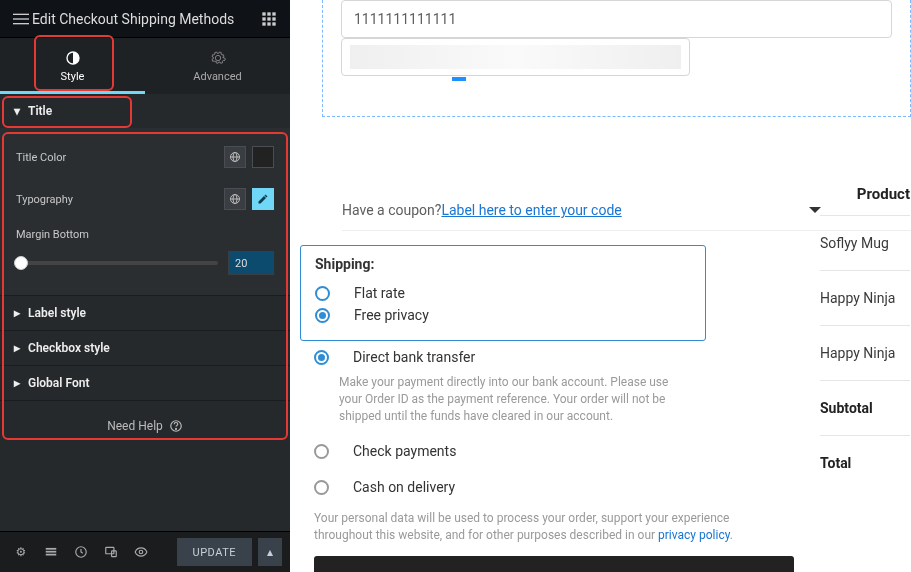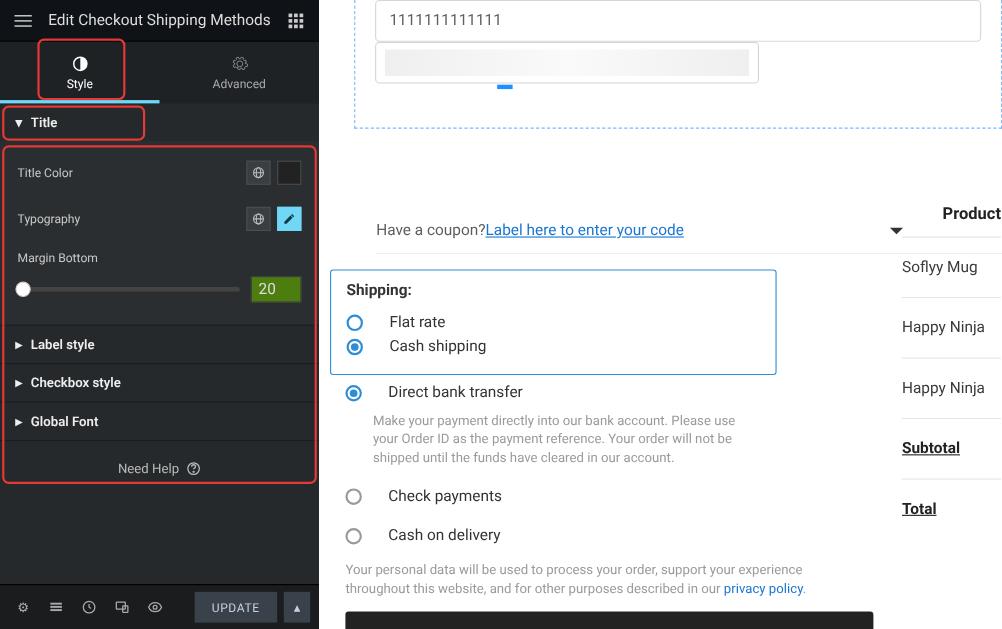--- a/index.html
+++ b/index.html
@@ -1,21 +1,21 @@
 <!DOCTYPE html>
 <html><head>
 <meta charset="utf-8">
 <style>
 * { margin:0; padding:0; box-sizing:border-box; font-family:-apple-system,BlinkMacSystemFont,"Segoe UI",Roboto,Arial,sans-serif; }
 body { width:911px; height:572px; overflow:hidden; display:flex; background:#fff; }
 
 
 .sidebar { width:290px; height:100%; background:#26292c; color:#ccc; display:flex; flex-direction:column; font-size:12px; position:relative; }
 .sb-header { height:38px; background:#0f1216; display:flex; align-items:center; padding:0 10px; border-bottom:1px solid #000; }
-.sb-header-title { flex:1; text-align:center; font-size:14px; color:#ddd; }
+.sb-header-title { flex:1; text-align:left; font-size:14px; color:#ddd; }
 .hamburger, .grid-icon { width:22px; height:22px; display:flex; align-items:center; justify-content:center; color:#ccc; }
 .hamburger svg, .grid-icon svg { width:16px; height:16px; }
 .tabs { display:flex; height:56px; background:#1f2225; }
 .tab { flex:1; display:flex; flex-direction:column; align-items:center; justify-content:center; gap:4px; color:#aaa; font-size:11px; cursor:pointer; position:relative; }
 .tab.active { color:#fff; }
 .tab.active::after { content:""; position:absolute; bottom:0; left:0; right:0; height:3px; background:#71d7f7; }
 .tab svg { width:16px; height:16px; }
 .section { border-bottom:1px solid #1a1c1e; }
 .sec-head { display:flex; align-items:center; padding:10px 14px; cursor:pointer; font-weight:600; color:#eee; font-size:12px; }
 .sec-head .caret { margin-right:8px; }
@@ -24,21 +24,21 @@
 .row .label { font-size:11px; }
 .ctrls { display:flex; gap:6px; }
 .icon-btn { width:22px; height:22px; background:#3a3d41; border:1px solid #4a4d51; display:flex; align-items:center;justify-content:center; color:#bbb; cursor:pointer; }
 .icon-btn.blue { background:#71d7f7; color:#0b3b4d; border-color:#71d7f7; }
 .color-swatch { width:22px; height:22px; background:#222; border:1px solid #4a4d51; cursor:pointer; }
 .margin-wrap { padding:8px 0 6px; }
 .margin-label { font-size:11px; color:#c8c8c8; margin-bottom:10px; }
 .slider-row { display:flex; align-items:center; gap:10px; }
 .slider { flex:1; position:relative; height:4px; background:#444; border-radius:2px; }
 .slider-thumb { position:absolute; left:0; top:50%; transform:translate(-2px,-50%); width:14px; height:14px; border-radius:50%; background:#fff; border:1px solid #ccc; }
-.num-input { width:46px; height:24px; background:#4d7c0f; border:1px solid #3a3d41; color:#ddd; font-size:14px; padding:0 6px; }
+.num-input { width:46px; height:24px; background:#0c4a6e; border:1px solid #3a3d41; color:#ddd; font-size:11px; padding:0 6px; }
 .need-help { text-align:center; padding:18px 0; font-size:12px; color:#bbb; display:flex; align-items:center; justify-content:center; gap:6px; }
 .need-help svg { width:14px; height:14px; }
 .footer { margin-top:auto; display:flex; align-items:center; gap:4px; padding:6px 8px; background:#1a1c1e; border-top:1px solid #000; }
 .footer .f-icon { width:26px; height:28px; display:flex; align-items:center; justify-content:center; color:#aaa; cursor:pointer; }
 .update-btn { margin-left:auto; height:28px; padding:0 16px; background:#39424a; color:#c7d0d8; font-size:11px; letter-spacing:0.5px; border:none; cursor:pointer; }
 .chev-btn { width:24px; height:28px; background:#39424a; color:#c7d0d8; display:flex; align-items:center; justify-content:center; cursor:pointer; margin-left:2px; }
 
 
 .redbox { border:2px solid #e53935; border-radius:6px; pointer-events:none; position:absolute; }
 
@@ -68,21 +68,21 @@
 
 .payment { position:absolute; left:10px; top:340px; width:498px; padding:6px 14px 0; }
 .pay-desc { font-size:12px; color:#9a9a9a; margin:6px 0 16px 25px; line-height:1.4; max-width:340px; }
 .privacy { position:absolute; left:10px; top:510px; width:500px; font-size:12px; color:#9a9a9a; line-height:1.4; padding:0 14px; }
 .privacy a { color:#1976d2; text-decoration:none; }
 .black-bar { position:absolute; left:24px; top:556px; width:480px; height:40px; background:#222; border-radius:3px; }
 
 .products { position:absolute; left:530px; top:185px; width:90px; }
 .p-head { font-size:15px; font-weight:700; color:#222; padding:0 0 12px; border-bottom:0;text-align:right; }
 .p-row { font-size:14px; color:#3a3a3a; padding:19px 0; border-top:1px solid #e5e5e5; white-space:nowrap; }
-.p-row.bold { font-weight:700; color:#222;text-decoration:underline; }
+.p-row.bold { font-weight:700; color:#222; }
 </style>
 </head>
 <body>
 
 <div class="sidebar">
   <div class="sb-header">
     <div class="hamburger">
       <svg viewBox="0 0 24 24" fill="currentColor">
           <rect y="4" width="24" height="2"></rect>
           <rect y="11" width="24" height="2"></rect>
@@ -253,21 +253,21 @@
   </div>
 
   <div class="shipping-box">
     <div class="shipping-title">Shipping:</div>
     <div class="radio-row">
       <div class="radio"></div>
       <span>Flat rate</span>
     </div>
     <div class="radio-row">
       <div class="radio checked"></div>
-      <span>Cash shipping</span>
+      <span>Free privacy</span>
     </div>
   </div>
 
   <div class="payment">
     <div class="radio-row">
       <div class="radio checked"></div>
       <span>Direct bank transfer</span>
     </div>
     <div class="pay-desc">Make your payment directly into our bank account. Please use your Order ID as the payment reference. Your order will not be shipped until the funds have cleared in our account.</div>
     <div class="radio-row">

